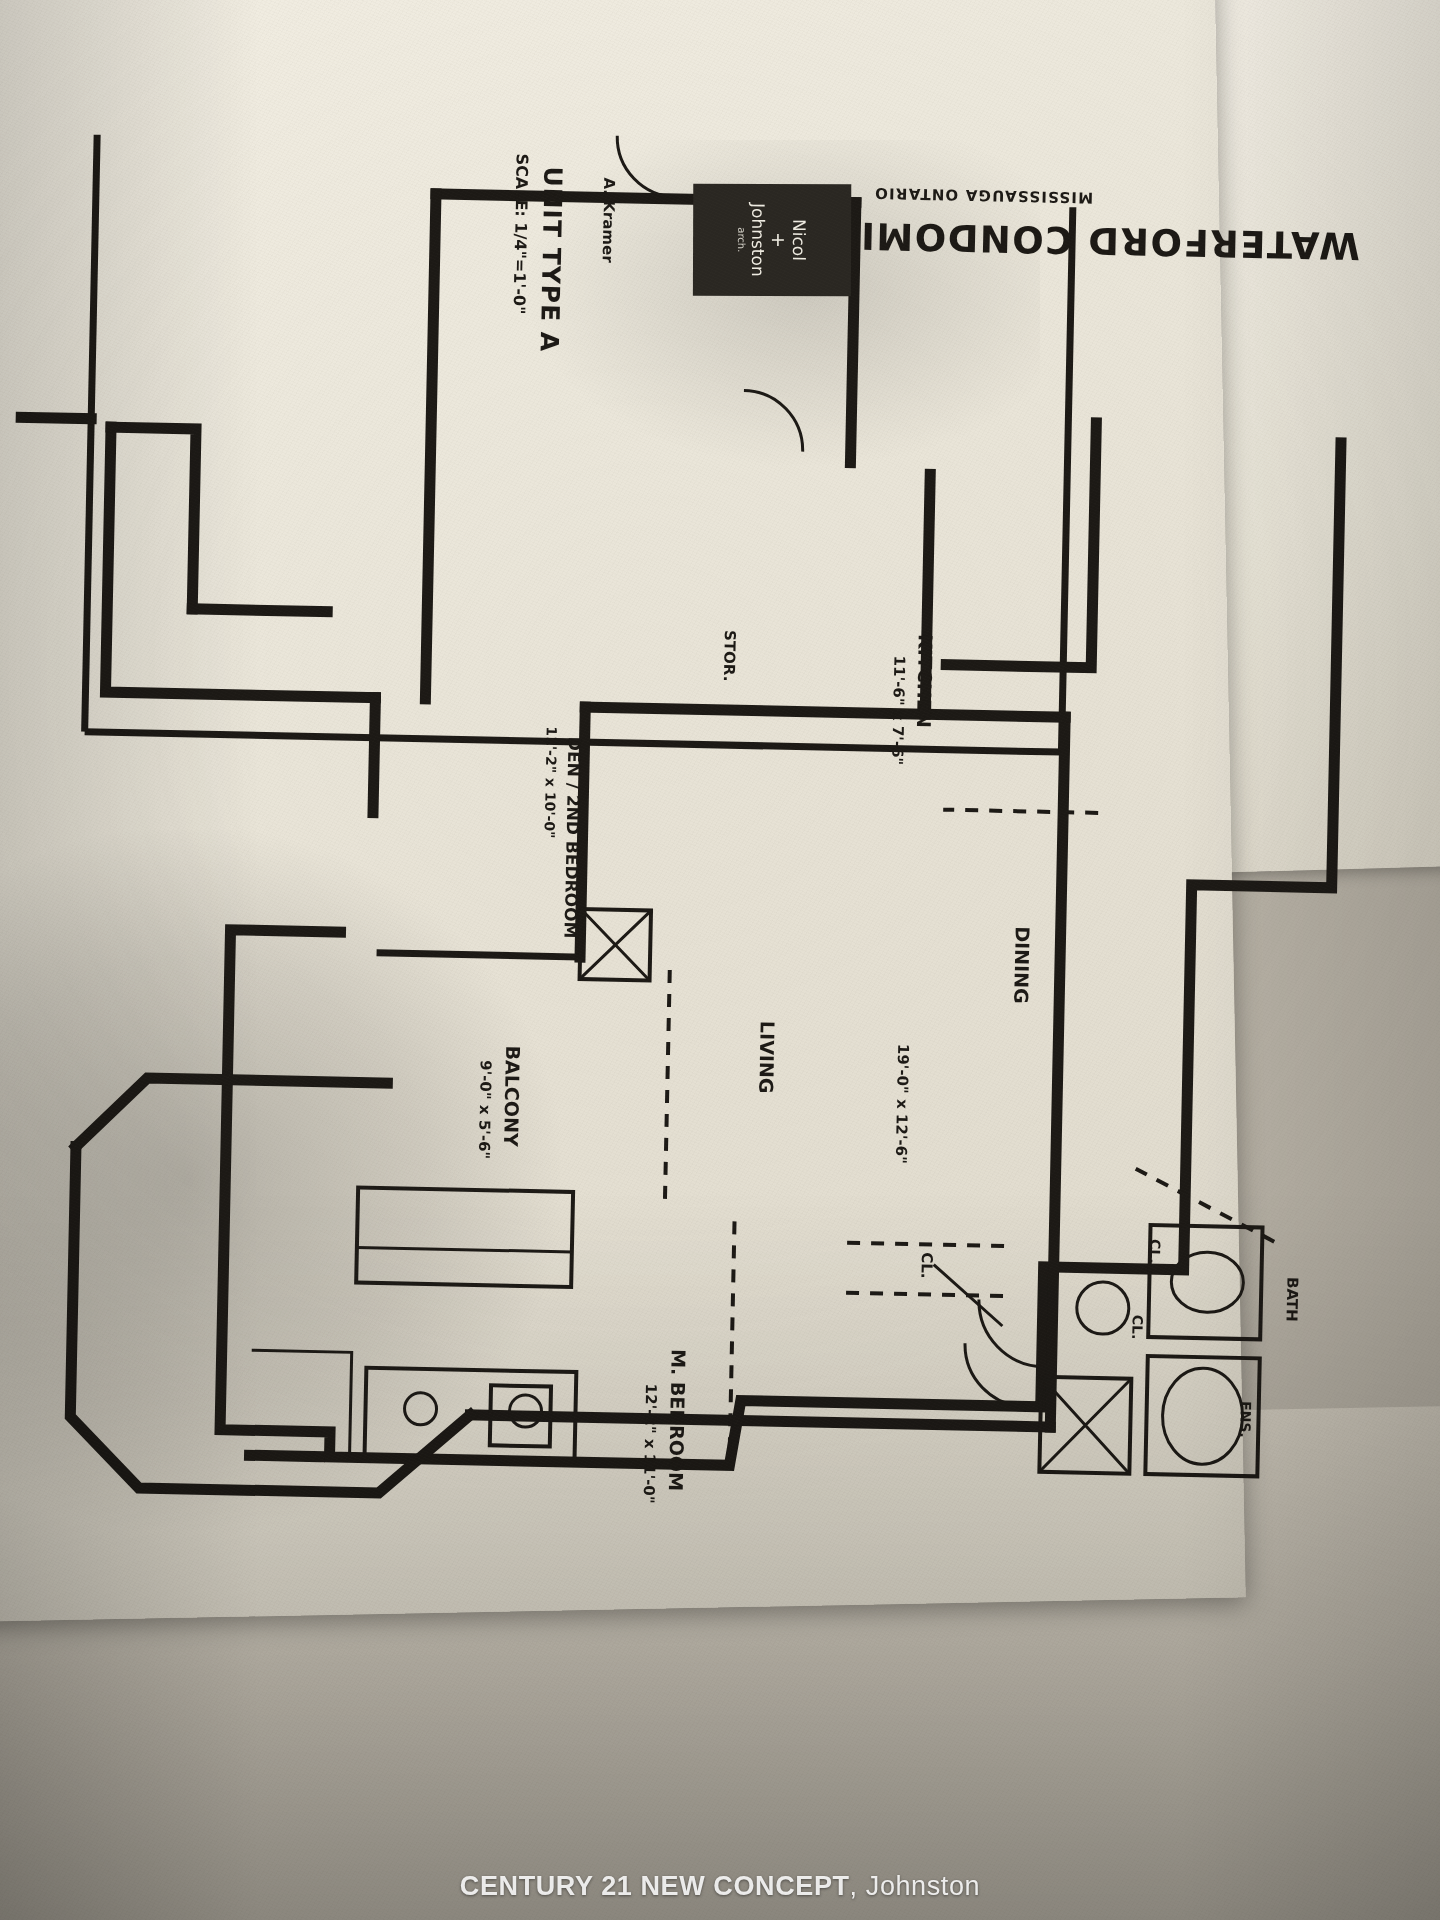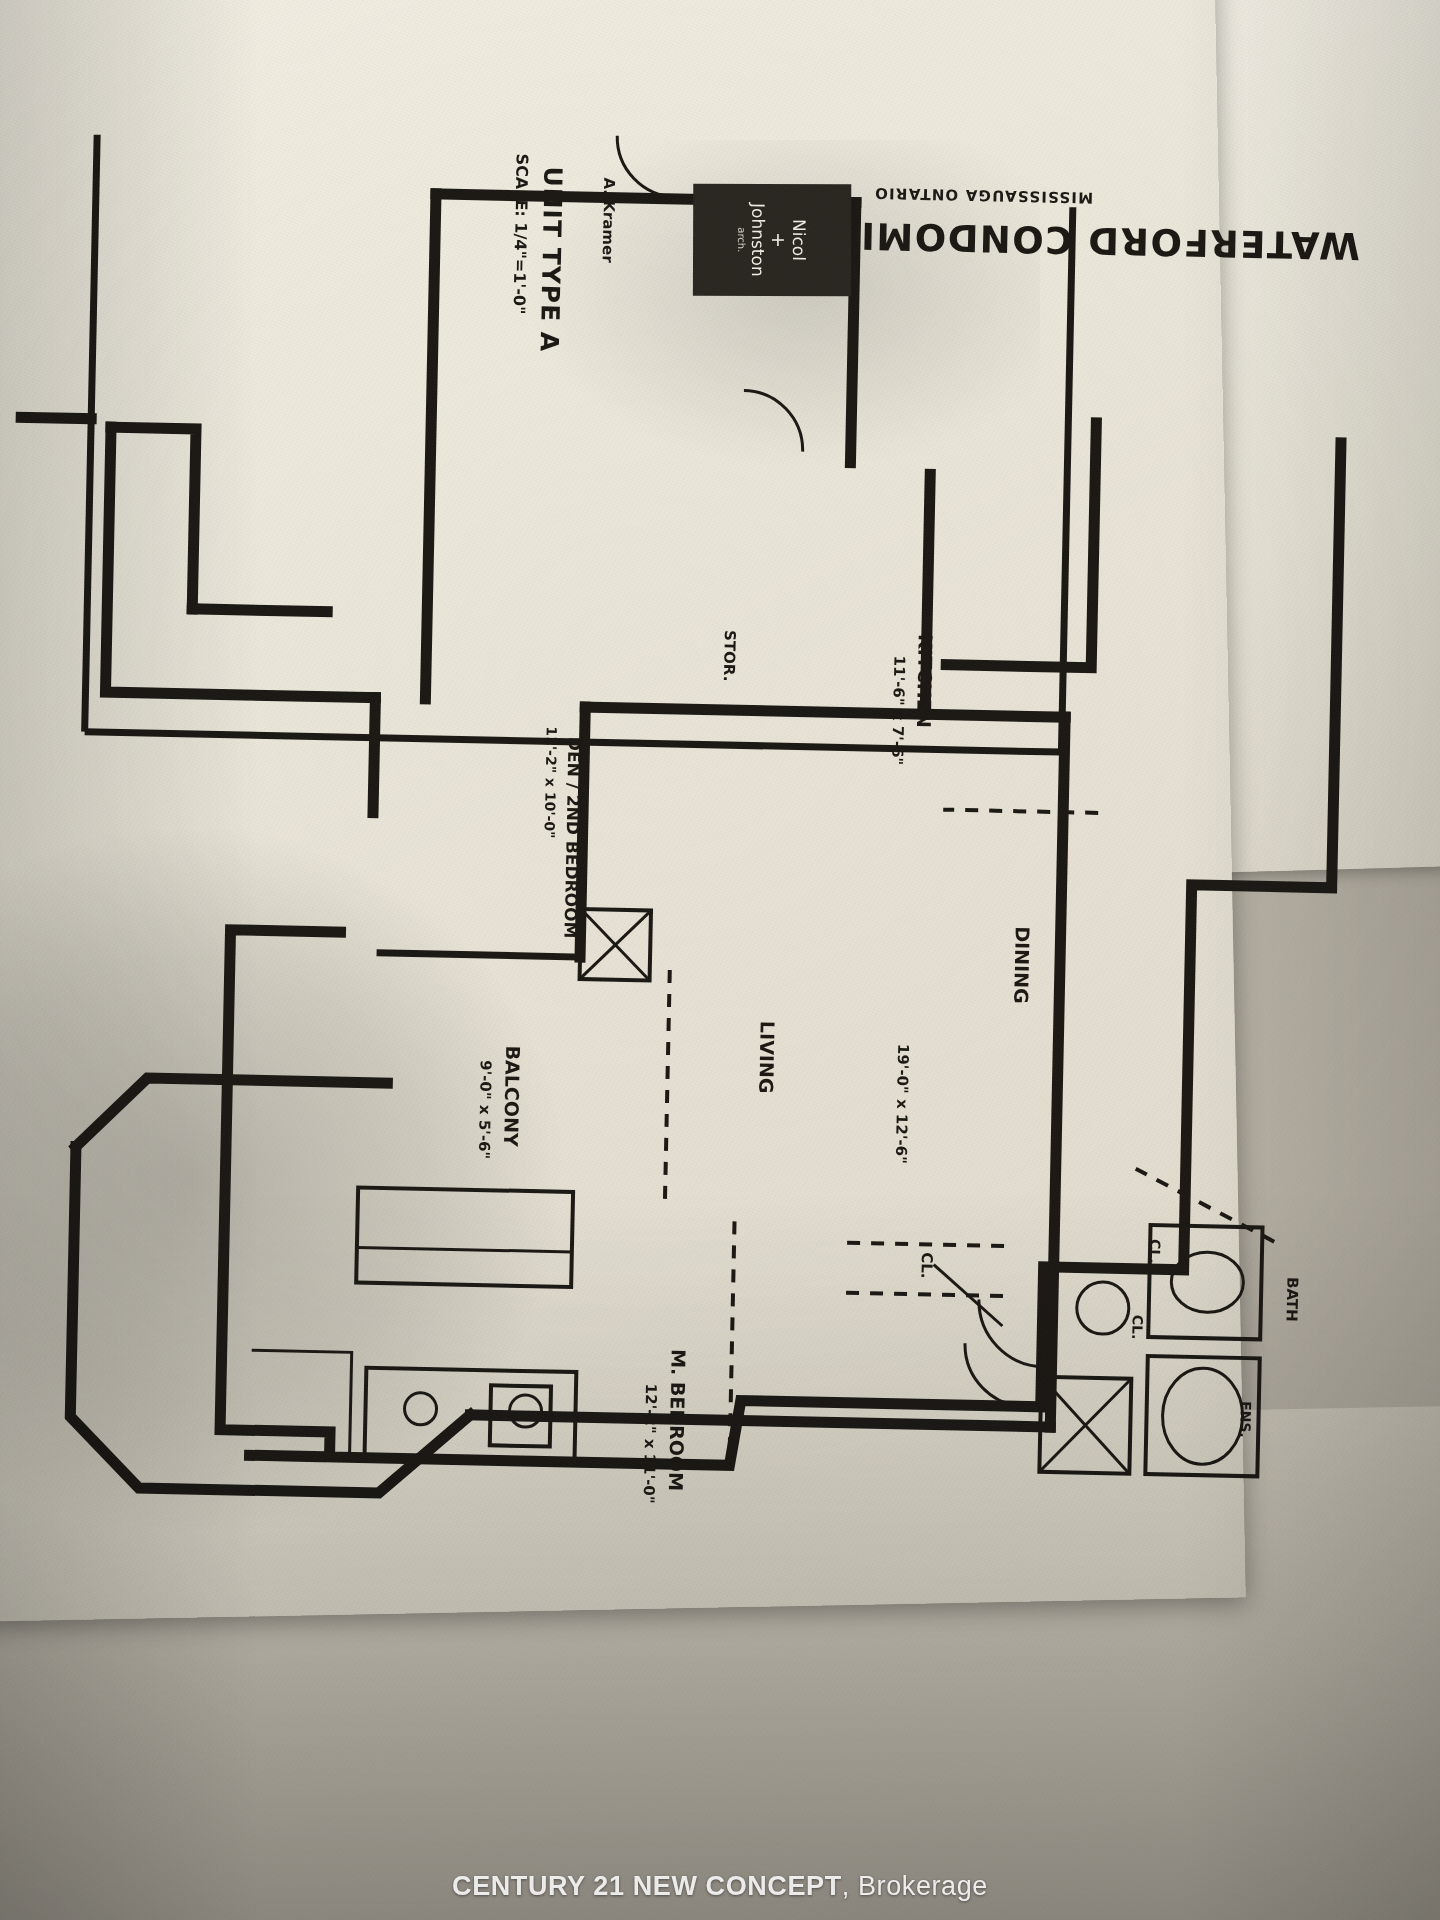--- a/index.html
+++ b/index.html
@@ -254,16 +254,16 @@
           <div style="font-size:10px;opacity:.85;">arch.</div>
         </div>
       </div>
     </div>
   </div>
 
   <div id="grain"></div>
   <div id="vignette"></div>
 
   <div id="watermark">
-    <span class="wm-bold">CENTURY 21 NEW CONCEPT</span><span class="wm-reg">, Brokerage</span>
+    <span class="wm-bold">CENTURY 21 NEW CONCEPT</span><span class="wm-reg">, Johnston</span>
   </div>
 
 </div>
 
 </body></html>

